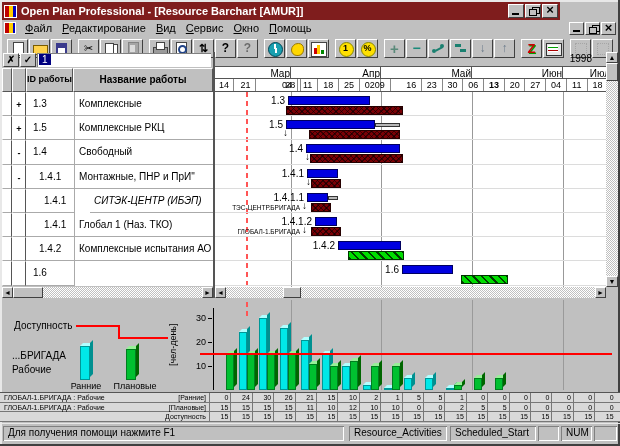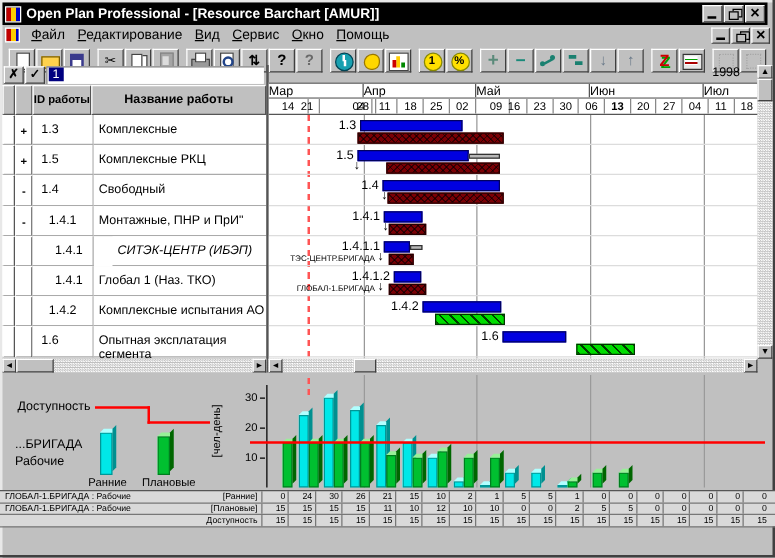--- a/index.html
+++ b/index.html
@@ -1,21 +1,21 @@
 <!DOCTYPE html>
 <html><head>
 <meta charset="utf-8">
 <style>
   html,body{margin:0;padding:0;background:#777;}
   *{box-sizing:border-box;font-family:"Liberation Sans",sans-serif;}
   #app{position:relative;width:620px;height:446px;background:#c0c0c0;overflow:hidden;
        box-shadow:inset -2px -2px #404040,inset 2px 2px #e8e8e8;}
   .abs{position:absolute;}
   
-  #titlebar{left:2px;top:2px;width:612px;height:18px;background:#000000;display:flex;align-items:center;padding:0 2px;}
+  #titlebar{left:2px;top:2px;width:558px;height:18px;background:#7f1d1d;display:flex;align-items:center;padding:0 2px;}
   #titlebar .title{color:#fff;font-size:11px;font-weight:bold;margin-left:4px;white-space:nowrap;flex:1;}
   .appicon{width:13px;height:13px;border:1px solid #fff;background:linear-gradient(90deg,#c00000 0 4px,#ffcc00 4px 8px,#0000c0 8px 13px);}
   .wbtn{width:16px;height:14px;background:#c0c0c0;border:1px solid;border-color:#fff #404040 #404040 #fff;position:relative;margin-left:1px;flex:none;}
   .wbtn.sm{width:15px;height:13px;}
   .g-min::before{content:"";position:absolute;left:3px;bottom:2px;width:7px;height:2px;background:#000;}
   .g-rest::before{content:"";position:absolute;left:6px;top:2px;width:6px;height:5px;border:1px solid #000;background:#c0c0c0;}
   .g-rest::after{content:"";position:absolute;left:3px;top:4px;width:6px;height:5px;border:1px solid #000;background:#c0c0c0;}
   .g-close::before{content:"×";position:absolute;left:0;right:0;top:-2px;text-align:center;font:bold 13px/14px "Liberation Sans",sans-serif;}
   #menubar{left:2px;top:20px;width:616px;height:16px;display:flex;align-items:center;padding:0 2px;}
   .menu-item{font-size:11px;padding:1px 5px;white-space:nowrap;}
@@ -68,21 +68,21 @@
   #edit-input .sel{background:#000080;color:#fff;padding:0 3px;font-size:10px;}
   
   .hdrcell{background:#c0c0c0;border:1px solid;border-color:#fff #555 #555 #fff;font-size:10px;font-weight:bold;text-align:center;padding-top:5px;}
   .raised{background:#c0c0c0;border:1px solid;border-color:#fff #555 #555 #fff;}
   .a-row{left:2px;width:211px;height:24.2px;background:#fff;}
   .a-cell{position:absolute;top:0;height:100%;font-size:10px;padding-top:6px;background:#fff;border-bottom:1px solid #aaa;}
   .exp-txt{font:bold 9px/9px "Liberation Sans",sans-serif;text-align:center;}
   
   #year-row{left:215px;top:52px;width:393px;height:14px;font-size:10px;text-align:right;padding:1px 16px 0 0;}
   #month-row{left:215px;top:66px;width:393px;height:13px;background:#fff;border-top:1px solid #555;border-bottom:1px solid #555;overflow:hidden;}
-  .m-cell{position:absolute;top:0;height:100%;border-right:1px solid #555;font-size:10px;text-align:left;padding-top:1px;}
+  .m-cell{position:absolute;top:0;height:100%;border-right:1px solid #555;font-size:10px;text-align:right;padding-top:1px;}
   #week-row{left:215px;top:79px;width:393px;height:13px;background:#fff;border-bottom:1px solid #555;overflow:hidden;}
   .w-cell{position:absolute;top:0;height:100%;border-right:1px solid #888;font-size:9px;text-align:center;padding-top:1px;}
   #gantt-body{left:215px;top:92px;width:393px;height:195px;background:#fff;overflow:hidden;}
   .g-grid{position:absolute;top:0;bottom:0;width:1px;background:#999;}
   .g-row{position:absolute;left:0;width:100%;height:24.2px;border-bottom:1px solid #dcdcdc;}
   .g-label{position:absolute;top:3px;width:55px;text-align:right;font-size:10px;}
   .g-blue{position:absolute;top:4px;height:9px;background:#0000e0;border:1px solid #000060;}
   .g-ext{position:absolute;top:7px;height:4px;background:#b8b8b8;border:1px solid #333;}
   .g-hatch{position:absolute;top:14px;height:9px;}
   .hred{background-color:#7a0005;background-image:repeating-linear-gradient(45deg,rgba(0,0,0,.55) 0 1px,transparent 1px 4px),repeating-linear-gradient(-45deg,rgba(0,0,0,.55) 0 1px,transparent 1px 4px);border:1px solid #250000;}
@@ -292,44 +292,43 @@
       <div class="abs a-row" style="top: 237.2px;">
         <div class="a-cell raised" style="left: 0px; width: 10px;"></div>
         <div class="a-cell raised exp-txt" style="left: 10px; width: 14px; padding-top: 8px;"></div>
         <div class="a-cell" style="left: 24px; width: 49px; border-right: 1px solid rgb(170, 170, 170); padding-left: 13px;">1.4.2</div>
         <div class="a-cell" style="left: 73px; width: 138px; padding-left: 4px;">Комплексные испытания АО</div>
       </div>
       <div class="abs a-row" style="top: 261.4px;">
         <div class="a-cell raised" style="left: 0px; width: 10px;"></div>
         <div class="a-cell raised exp-txt" style="left: 10px; width: 14px; padding-top: 8px;"></div>
         <div class="a-cell" style="left: 24px; width: 49px; border-right: 1px solid rgb(170, 170, 170); padding-left: 7px;">1.6</div>
-        <div class="a-cell" style="left: 73px; width: 138px; padding-left: 4px;">Опытная эксплатация сегмента</div>
       </div>
     </div>
 
   <div class="abs divider" style="left:213px;top:52px;width:2px;height:246px;"></div>
 
   <div id="year-row" class="abs"><span>1998</span></div>
   <div id="month-row" class="abs">
       <div class="m-cell" style="left: 0px; width: 76px;">Мар</div>
       <div class="m-cell" style="left: 76px; width: 90px;">Апр</div>
       <div class="m-cell" style="left: 166px; width: 91px;">Май</div>
       <div class="m-cell" style="left: 257px; width: 91px;">Июн</div>
       <div class="m-cell" style="left: 348px; width: 48px;">Июл</div>
     </div>
   <div id="week-row" class="abs">
-      <div class="w-cell" style="left: 0px; width: 32px;">14</div>
+      <div class="w-cell" style="left: 0px; width: 19px;">14</div>
       <div class="w-cell" style="left: 20.7px; width: 20.7px;">21</div>
       <div class="w-cell" style="left: 41.4px; width: 20.7px; margin-left: 24px;">28</div>
       <div class="w-cell" style="left: 62.1px; width: 20.7px;">04</div>
       <div class="w-cell" style="left: 82.8px; width: 20.7px;">11</div>
       <div class="w-cell" style="left: 103.5px; width: 20.7px;">18</div>
       <div class="w-cell" style="left: 124.2px; width: 20.7px;">25</div>
       <div class="w-cell" style="left: 144.9px; width: 20.7px;">02</div>
-      <div class="w-cell" style="left: 172px; width: 20.7px;">09</div>
+      <div class="w-cell" style="left: 155px; width: 20.7px;">09</div>
       <div class="w-cell" style="left: 186.3px; width: 20.7px;">16</div>
       <div class="w-cell" style="left: 207px; width: 20.7px;">23</div>
       <div class="w-cell" style="left: 227.7px; width: 20.7px;">30</div>
       <div class="w-cell" style="left: 248.4px; width: 20.7px;">06</div>
       <div class="w-cell" style="left: 269.1px; width: 20.7px; font-weight: bold;">13</div>
       <div class="w-cell" style="left: 289.8px; width: 20.7px;">20</div>
       <div class="w-cell" style="left: 310.5px; width: 20.7px;">27</div>
       <div class="w-cell" style="left: 331.2px; width: 20.7px;">04</div>
       <div class="w-cell" style="left: 351.9px; width: 20.7px;">11</div>
       <div class="w-cell" style="left: 372.6px; width: 20.7px;">18</div>
@@ -525,13 +524,21 @@
         <div class="rt-cell" style="left: 465.8px; width: 21.4px;">15</div>
         <div class="rt-cell" style="left: 487.2px; width: 21.4px;">15</div>
         <div class="rt-cell" style="left: 508.6px; width: 21.4px;">15</div>
         <div class="rt-cell" style="left: 530px; width: 21.4px;">15</div>
         <div class="rt-cell" style="left: 551.4px; width: 21.4px;">15</div>
         <div class="rt-cell" style="left: 572.8px; width: 21.4px;">15</div>
         <div class="rt-cell" style="left: 594.2px; width: 21.4px;">15</div>
       </div>
     </div>
 
+  <div id="statusbar" class="abs">
+    <div class="sb-panel" style="left:3px;width:341px;">Для получения помощи нажмите F1</div>
+    <div class="sb-panel" style="left:349px;width:98px;">Resource_Activities</div>
+    <div class="sb-panel" style="left:450px;width:86px;">Scheduled_Start</div>
+    <div class="sb-panel" style="left:538px;width:21px;"></div>
+    <div class="sb-panel" style="left:561px;width:31px;">NUM</div>
+    <div class="sb-panel" style="left:594px;width:23px;"></div>
+  </div>
 </div>
 
 </body></html>

